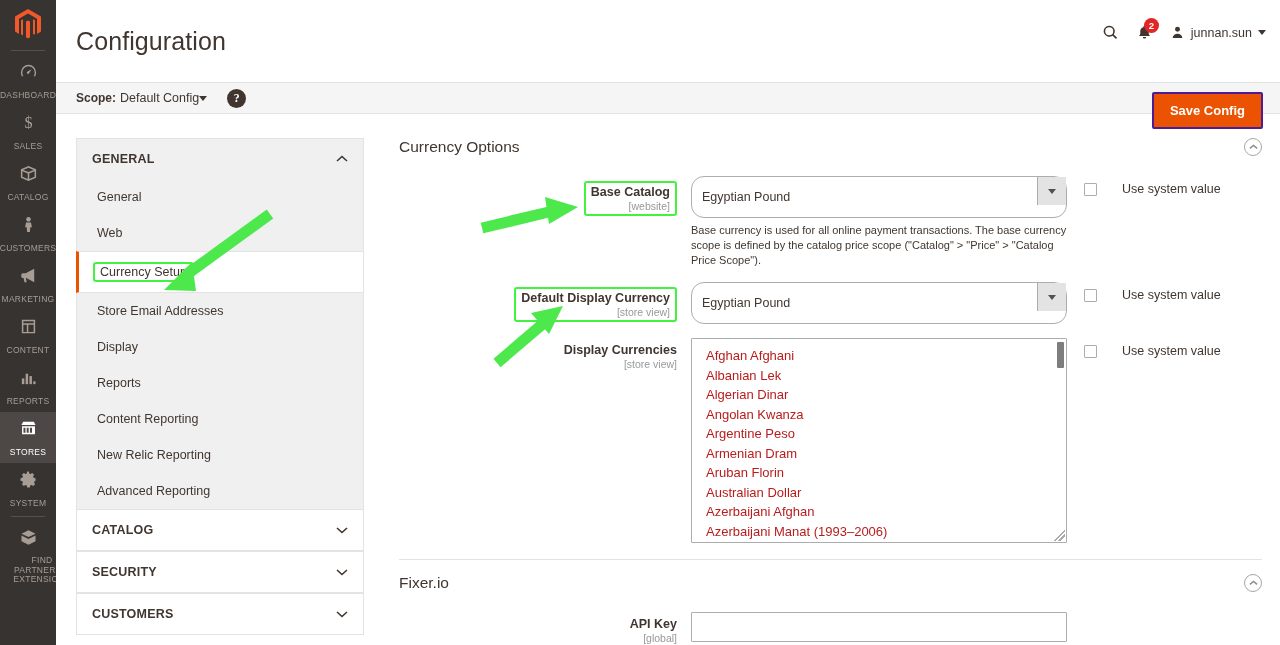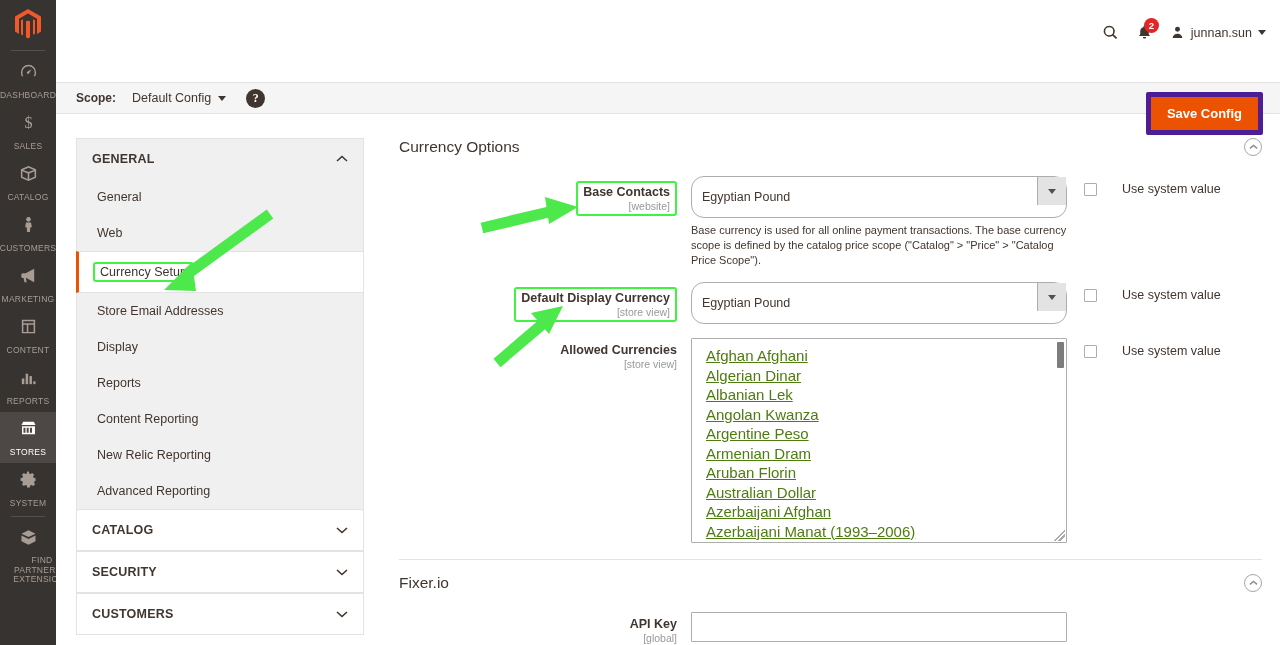--- a/index.html
+++ b/index.html
@@ -58,31 +58,31 @@
   #user-name { font-size: 12.5px; color: #41362f; }
   .caret-down { width: 0; height: 0; border-left: 4px solid transparent; border-right: 4px solid transparent; border-top: 5px solid #41362f; }
 
   
   #scope-bar {
     position: relative; height: 32px;
     background: #f5f5f5; border-top: 1px solid #e3e3e3; border-bottom: 1px solid #e3e3e3;
     display: flex; align-items: center; padding-left: 20px;
   }
   #scope-label { font-size: 12px; font-weight: bold; color: #41362f; }
-  #scope-select { margin-left: 16px; display: flex; align-items: center; gap: 7px; cursor: pointer; }
+  #scope-select { margin-left: 4px; display: flex; align-items: center; cursor: pointer; }
   #scope-value { font-size: 12.5px; color: #41362f; }
   #scope-help {
     margin-left: 20px; width: 19px; height: 19px; border-radius: 50%;
     background: #41362f; color: #fff; font-size: 12px; font-weight: bold;
     display: flex; align-items: center; justify-content: center; cursor: pointer;
     font-family: "Liberation Serif", serif;
   }
   #save-config {
     position: absolute; right: 17px; top: 9px;
-    background: #eb5202; border: 5px solid #4c1d95; color: #fff;
+    background: #eb5202; border: 2px solid #4c1d95; color: #fff;
     font-size: 13px; font-weight: bold; padding: 9px 16px; cursor: pointer;
     border-radius: 2px; font-family: "Liberation Sans", sans-serif;
   }
 
   
   #content-row { display: flex; padding: 24px 0 0 20px; }
 
   
   #config-nav { width: 288px; flex: 0 0 288px; }
   .nav-section-head {
@@ -147,21 +147,21 @@
 
   .field-note {
     font-size: 11px; color: #41362f; line-height: 15px; margin-top: 5px; width: 376px;
   }
 
   .mg-multiselect {
     position: relative; width: 376px; height: 205px;
     border: 1px solid #adadad; background: #fff; border-radius: 1px;
     overflow: hidden; padding: 7px 0 0 0;
   }
-  .ms-option { font-size: 15px; color: #4d7c0f; padding: 2px 12px 2px 14px; line-height: 15.5px; cursor: pointer; text-decoration: underline; }
+  .ms-option { font-size: 13px; color: #b91c1c; padding: 2px 12px 2px 14px; line-height: 15.5px; cursor: pointer; }
   .ms-scrollbar {
     position: absolute; right: 1px; top: 1px; width: 9px; height: 203px; background: #fff;
   }
   .ms-thumb { position: absolute; right: 1px; top: 2px; width: 7px; height: 26px; background: #7d7d7d; border-radius: 1px; }
   .ms-resize {
     position: absolute; right: 1px; bottom: 1px; width: 11px; height: 11px;
     background:
       linear-gradient(135deg, transparent 46%, #aaa 46%, #aaa 58%, transparent 58%),
       linear-gradient(135deg, transparent 66%, #aaa 66%, #aaa 78%, transparent 78%);
     cursor: nwse-resize;
@@ -290,20 +290,21 @@
           <path d="M10 2.4 2.6 6l7.4 3.6L17.4 6zM2.6 8v5.9L10 17.6v-6zm14.8 0-7.4 3.6v6l7.4-3.7z"></path>
         </svg>
     </span>
     <span class="rail-label multi">FIND PARTNERS &amp; EXTENSIONS</span>
   </div>
 </div>
 
 <div id="page">
 
   <div id="topbar">
+    <div id="page-title">Configuration</div>
     <div id="header-tools">
       <span class="tool-icon">
         <svg width="17" height="17" viewBox="0 0 20 20">
             <path d="M8.5 2a6.5 6.5 0 1 0 3.9 11.7l4 4 1.4-1.4-4-4A6.5 6.5 0 0 0 8.5 2zm0 1.8A4.7 4.7 0 1 1 3.8 8.5 4.7 4.7 0 0 1 8.5 3.8z"></path>
           </svg>
       </span>
       <span id="notif-wrap">
         <span class="tool-icon">
           <svg width="17" height="17" viewBox="0 0 20 20">
               <path d="M10 2a1.3 1.3 0 0 0-1.3 1.3v.5A5 5 0 0 0 5 8.6v3.2l-1.4 2.3h12.8L15 11.8V8.6a5 5 0 0 0-3.7-4.8v-.5A1.3 1.3 0 0 0 10 2zM8 15.2a2 2 0 0 0 4 0z"></path>
@@ -394,21 +395,21 @@
         <span class="collapse-circle">
           <svg width="9" height="6" viewBox="0 0 10 6">
               <polyline points="1,4.6 5,1.2 9,4.6"></polyline>
             </svg>
         </span>
       </div>
 
       <div class="field-row">
         <div class="field-label boxed">
           <span class="lbl-box">
-            <span class="lbl">Base Contacts</span>
+            <span class="lbl">Base Catalog</span>
             <span class="scope">[website]</span>
           </span>
         </div>
         <div class="field-control">
           <div class="mg-select">
             <span class="val">Egyptian Pound</span>
             <span class="drop-btn">
                 <span class="tri-down"></span>
               </span>
           </div>
@@ -436,28 +437,28 @@
           </div>
         </div>
         <div class="use-system">
           <span class="cb"></span>
           <span class="txt">Use system value</span>
         </div>
       </div>
 
       <div class="field-row">
         <div class="field-label">
-          <span class="lbl">Allowed Currencies</span>
+          <span class="lbl">Display Currencies</span>
           <span class="scope">[store view]</span>
         </div>
         <div class="field-control">
           <div class="mg-multiselect">
             <div class="ms-option">Afghan Afghani</div>
+            <div class="ms-option">Albanian Lek</div>
             <div class="ms-option">Algerian Dinar</div>
-            <div class="ms-option">Albanian Lek</div>
             <div class="ms-option">Angolan Kwanza</div>
             <div class="ms-option">Argentine Peso</div>
             <div class="ms-option">Armenian Dram</div>
             <div class="ms-option">Aruban Florin</div>
             <div class="ms-option">Australian Dollar</div>
             <div class="ms-option">Azerbaijani Afghan</div>
             <div class="ms-option">Azerbaijani Manat (1993–2006)</div>
             <div class="ms-scrollbar">
               <div class="ms-thumb"></div>
             </div>

